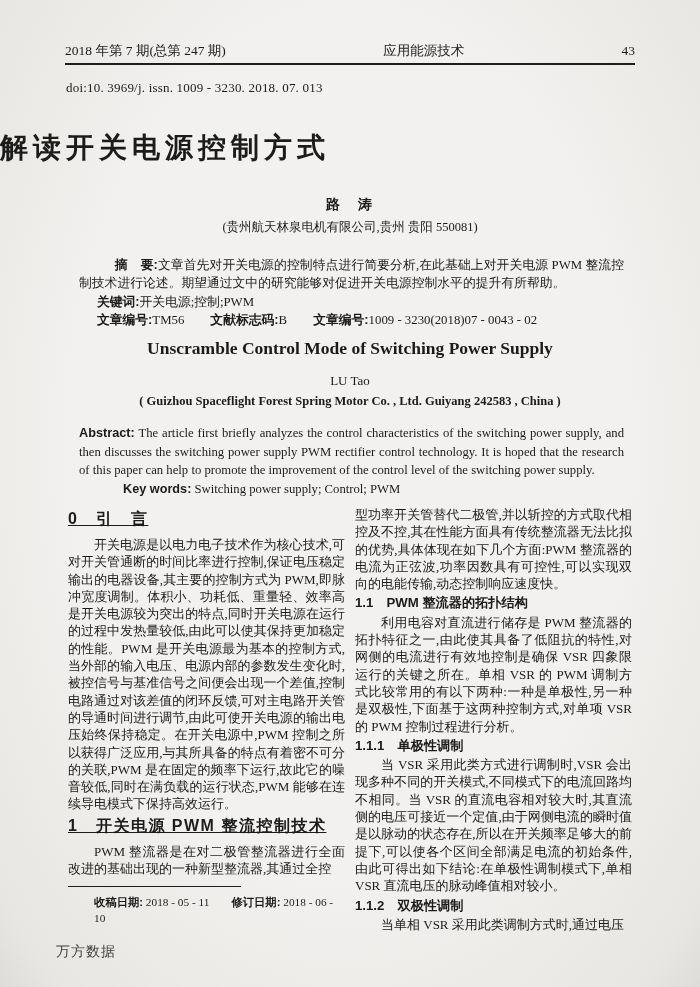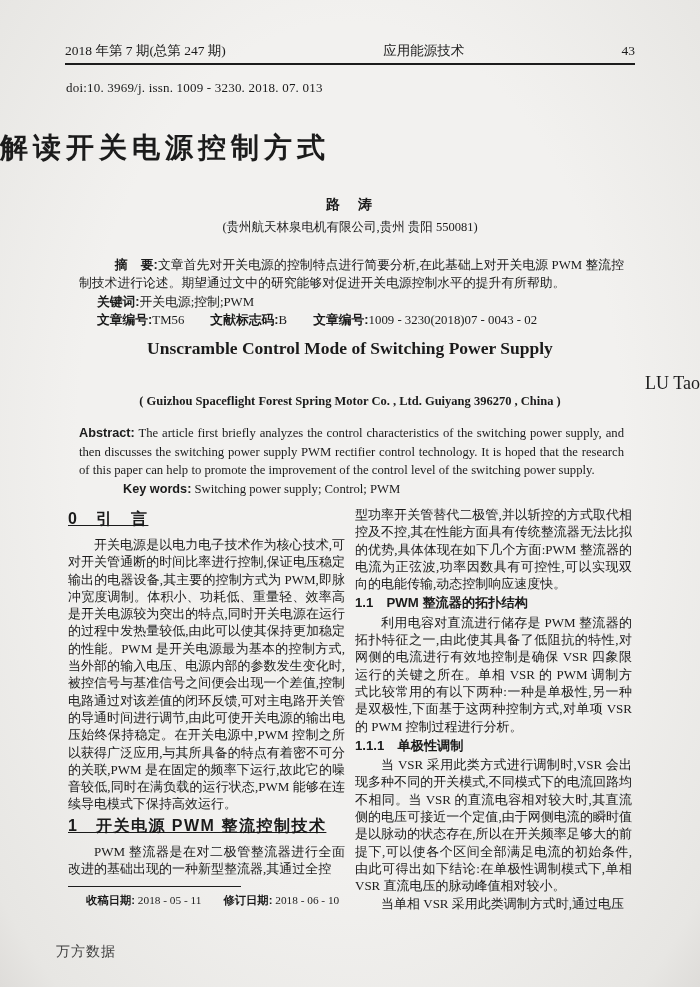--- a/index.html
+++ b/index.html
@@ -22,36 +22,36 @@
   .author-name{top:196px;left:0;width:700px;text-align:center;font-size:14px;font-weight:bold;letter-spacing:2px;}
   .author-affil{top:219px;left:0;width:700px;text-align:center;font-size:12.5px;}
   
   .cn-abstract{top:256px;left:79px;width:545px;font-size:12.8px;line-height:18.3px;}
   .cn-abstract .abs-p{margin:0;text-align:justify;text-indent:2.8em;}
   .cn-abstract .kw-p,.cn-abstract .meta-p{margin:0;padding-left:1.4em;}
   .cn-abstract .meta-p .pair{margin-right:26px;}
   .blabel{font-weight:bold;font-family:"Liberation Sans","DejaVu Sans",sans-serif;text-align:right;}
   
   .en-title{top:338px;left:0;width:700px;text-align:center;font-size:17.5px;font-weight:bold;}
-  .en-author{top:373px;left:0;width:700px;text-align:right;font-size:18px;}
+  .en-author{top:373px;left:0;width:700px;text-align:center;font-size:13px;}
   .en-affil{top:394px;left:0;width:700px;text-align:center;font-size:12.5px;font-weight:bold;}
   .en-abstract{top:424px;left:79px;width:545px;font-size:12.7px;line-height:18.6px;}
   .en-abstract p{margin:0;text-align:justify;}
   .en-abstract .kw{text-align:left;padding-left:44px;}
   
   .columns{top:506px;left:68px;width:564px;display:flex;gap:10px;font-size:13px;line-height:17.3px;}
   .col{width:277px;text-align:justify;}
   .h-big{font-family:"Liberation Sans","DejaVu Sans",sans-serif;font-weight:bold;font-size:16px;letter-spacing:1.5px;margin:3px 0 7px;text-align:left;line-height:20px;text-decoration:underline;}
   .h-sub{font-family:"Liberation Sans","DejaVu Sans",sans-serif;font-weight:bold;font-size:13.2px;margin:2px 0 2px;text-align:left;}
   .col p{margin:0;}
   .col p.indent{text-indent:2em;}
   
   .fn-rule{width:173px;height:0;border-top:1.5px solid #1d1d1d;margin:9px 0 6px;}
   .footnote{font-size:11.3px;line-height:15.2px;text-align:left;}
-  .footnote p{margin:0;}
+  .footnote p{margin:8px;}
   .footnote .fn1{padding-left:1.6em;}
   .footnote .fn1 .gap{display:inline-block;width:22px;}
   .footnote .fn2{padding-left:6.8em;text-indent:-5.2em;}
   
   .watermark{top:943px;left:56px;font-size:14px;color:#3f3f3f;letter-spacing:1px;font-family:Liberation Mono, monospace;}
 </style>
 </head>
 <body>
 
 <div class="page">
@@ -70,21 +70,21 @@
   <div class="abs author-affil">(贵州航天林泉电机有限公司,贵州 贵阳 550081)</div>
 
   <div class="abs cn-abstract">
     <p class="abs-p"><span class="blabel">摘　要:</span><span>文章首先对开关电源的控制特点进行简要分析,在此基础上对开关电源 PWM 整流控制技术进行论述。期望通过文中的研究能够对促进开关电源控制水平的提升有所帮助。</span></p>
     <p class="kw-p"><span class="blabel">关键词:</span><span>开关电源;控制;PWM</span></p>
     <p class="meta-p"><span class="pair"><span class="blabel">文章编号:</span><span>TM56</span></span><span class="pair"><span class="blabel">文献标志码:</span><span>B</span></span><span class="pair"><span class="blabel">文章编号:</span><span>1009 - 3230(2018)07 - 0043 - 02</span></span></p>
   </div>
 
   <div class="abs en-title">Unscramble Control Mode of Switching Power Supply</div>
   <div class="abs en-author">LU Tao</div>
-  <div class="abs en-affil">( Guizhou Spaceflight Forest Spring Motor Co. , Ltd.  Guiyang 396270 , China )</div>
+  <div class="abs en-affil">( Guizhou Spaceflight Forest Spring Motor Co. , Ltd.  Guiyang 242583 , China )</div>
 
   <div class="abs en-abstract">
     <p><span class="blabel">Abstract:</span> <span>The article first briefly analyzes the control characteristics of the switching power supply, and then discusses the switching power supply PWM rectifier control technology. It is hoped that the research of this paper can help to promote the improvement of the control level of the switching power supply.</span></p>
     <p class="kw"><span class="blabel">Key words:</span> <span>Switching power supply; Control; PWM</span></p>
   </div>
 
   <div class="abs columns">
     <div class="col">
       <div class="h-big">0　引　言</div>
       <p class="indent">开关电源是以电力电子技术作为核心技术,可对开关管通断的时间比率进行控制,保证电压稳定输出的电器设备,其主要的控制方式为 PWM,即脉冲宽度调制。体积小、功耗低、重量轻、效率高是开关电源较为突出的特点,同时开关电源在运行的过程中发热量较低,由此可以使其保持更加稳定的性能。PWM 是开关电源最为基本的控制方式,当外部的输入电压、电源内部的参数发生变化时,被控信号与基准信号之间便会出现一个差值,控制电路通过对该差值的闭环反馈,可对主电路开关管的导通时间进行调节,由此可使开关电源的输出电压始终保持稳定。在开关电源中,PWM 控制之所以获得广泛应用,与其所具备的特点有着密不可分的关联,PWM 是在固定的频率下运行,故此它的噪音较低,同时在满负载的运行状态,PWM 能够在连续导电模式下保持高效运行。</p>
@@ -94,19 +94,20 @@
       <div class="footnote">
         <p class="fn1"><span class="blabel">收稿日期:</span> <span>2018 - 05 - 11</span><span class="gap"></span><span class="blabel">修订日期:</span> <span>2018 - 06 - 10</span></p>
       </div>
     </div>
     <div class="col">
       <p>型功率开关管替代二极管,并以斩控的方式取代相控及不控,其在性能方面具有传统整流器无法比拟的优势,具体体现在如下几个方面:PWM 整流器的电流为正弦波,功率因数具有可控性,可以实现双向的电能传输,动态控制响应速度快。</p>
       <div class="h-sub">1.1　PWM 整流器的拓扑结构</div>
       <p class="indent">利用电容对直流进行储存是 PWM 整流器的拓扑特征之一,由此使其具备了低阻抗的特性,对网侧的电流进行有效地控制是确保 VSR 四象限运行的关键之所在。单相 VSR 的 PWM 调制方式比较常用的有以下两种:一种是单极性,另一种是双极性,下面基于这两种控制方式,对单项 VSR 的 PWM 控制过程进行分析。</p>
       <div class="h-sub">1.1.1　单极性调制</div>
       <p class="indent">当 VSR 采用此类方式进行调制时,VSR 会出现多种不同的开关模式,不同模式下的电流回路均不相同。当 VSR 的直流电容相对较大时,其直流侧的电压可接近一个定值,由于网侧电流的瞬时值是以脉动的状态存在,所以在开关频率足够大的前提下,可以使各个区间全部满足电流的初始条件,由此可得出如下结论:在单极性调制模式下,单相 VSR 直流电压的脉动峰值相对较小。</p>
+      <div class="h-sub">1.1.2　双极性调制</div>
       <p class="indent">当单相 VSR 采用此类调制方式时,通过电压</p>
     </div>
   </div>
 
   <div class="abs watermark">万方数据</div>
 
 </div>
 
 </body></html>

